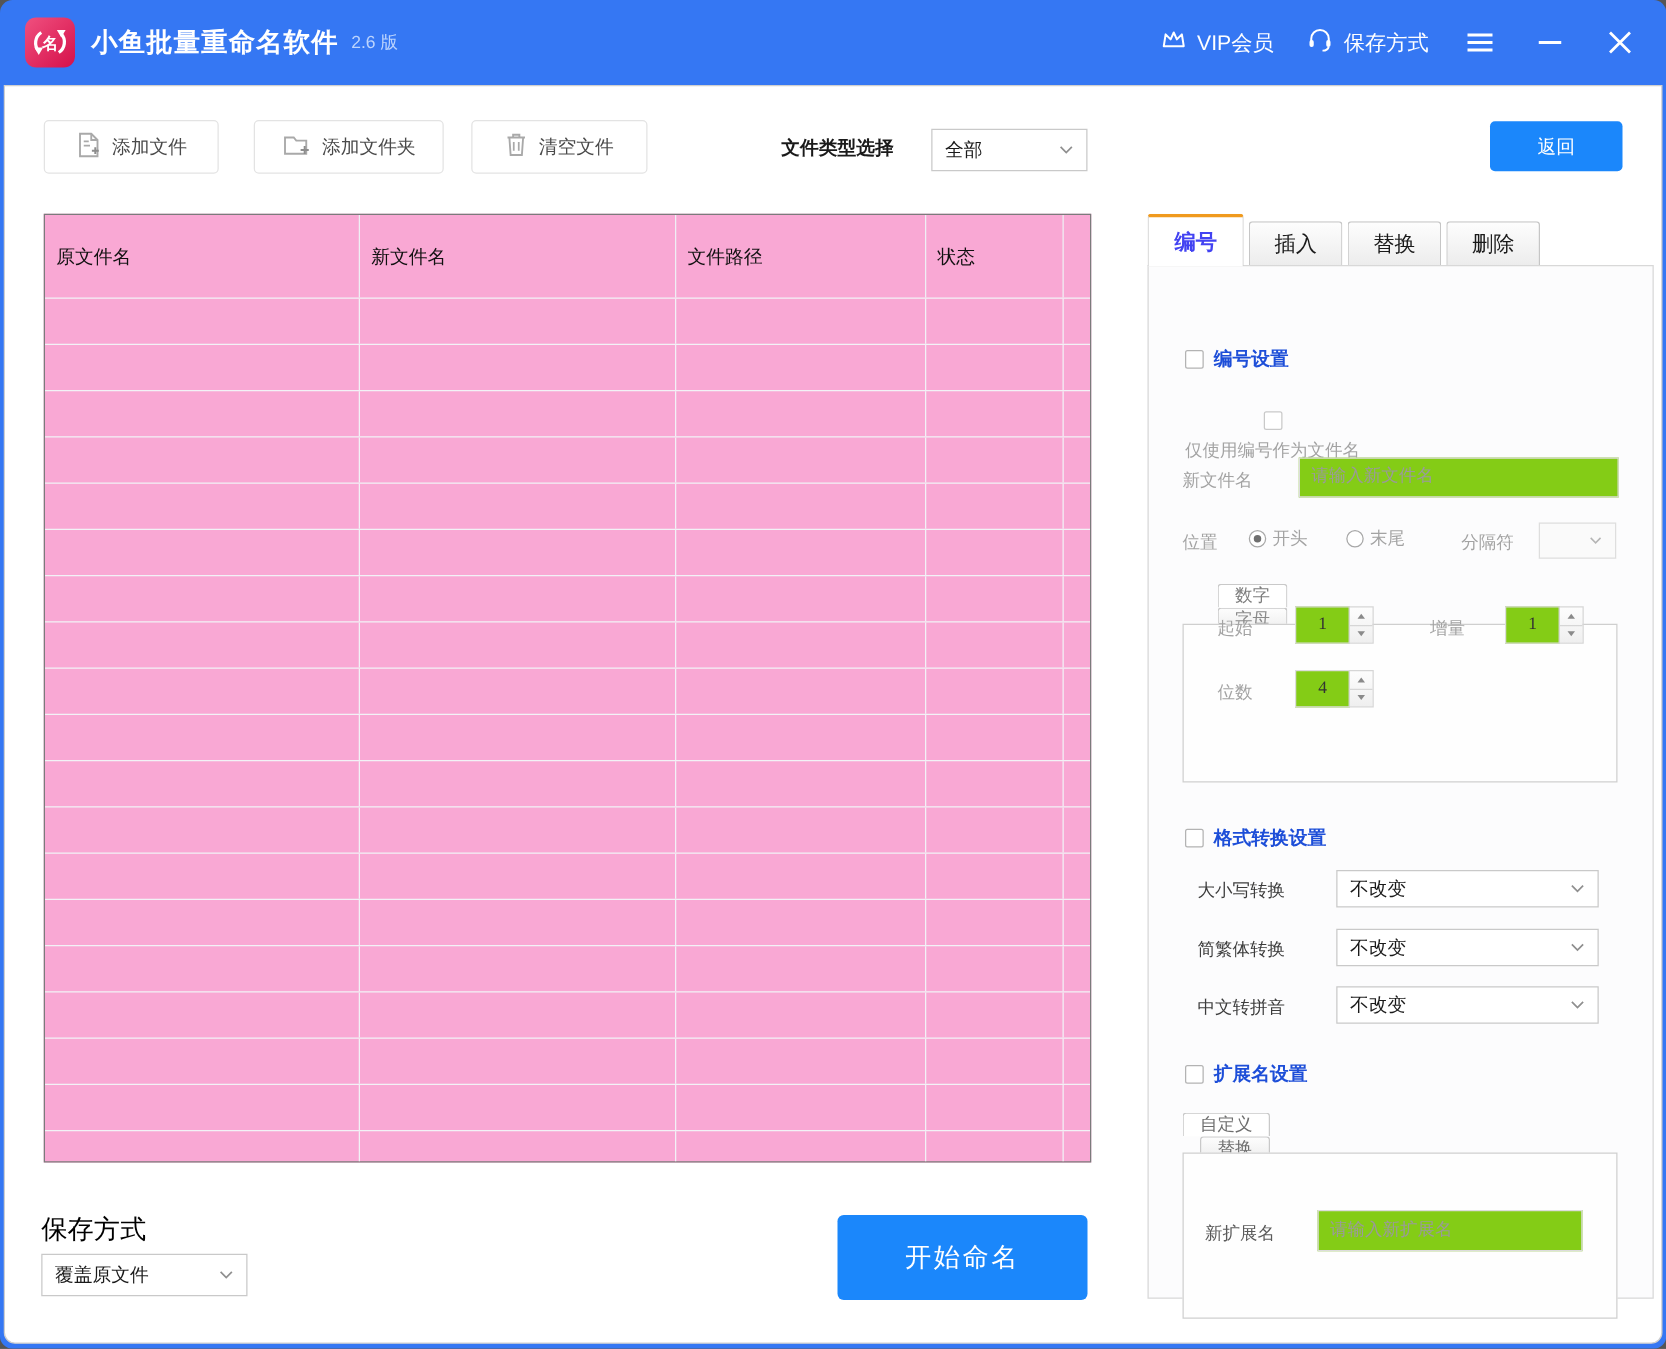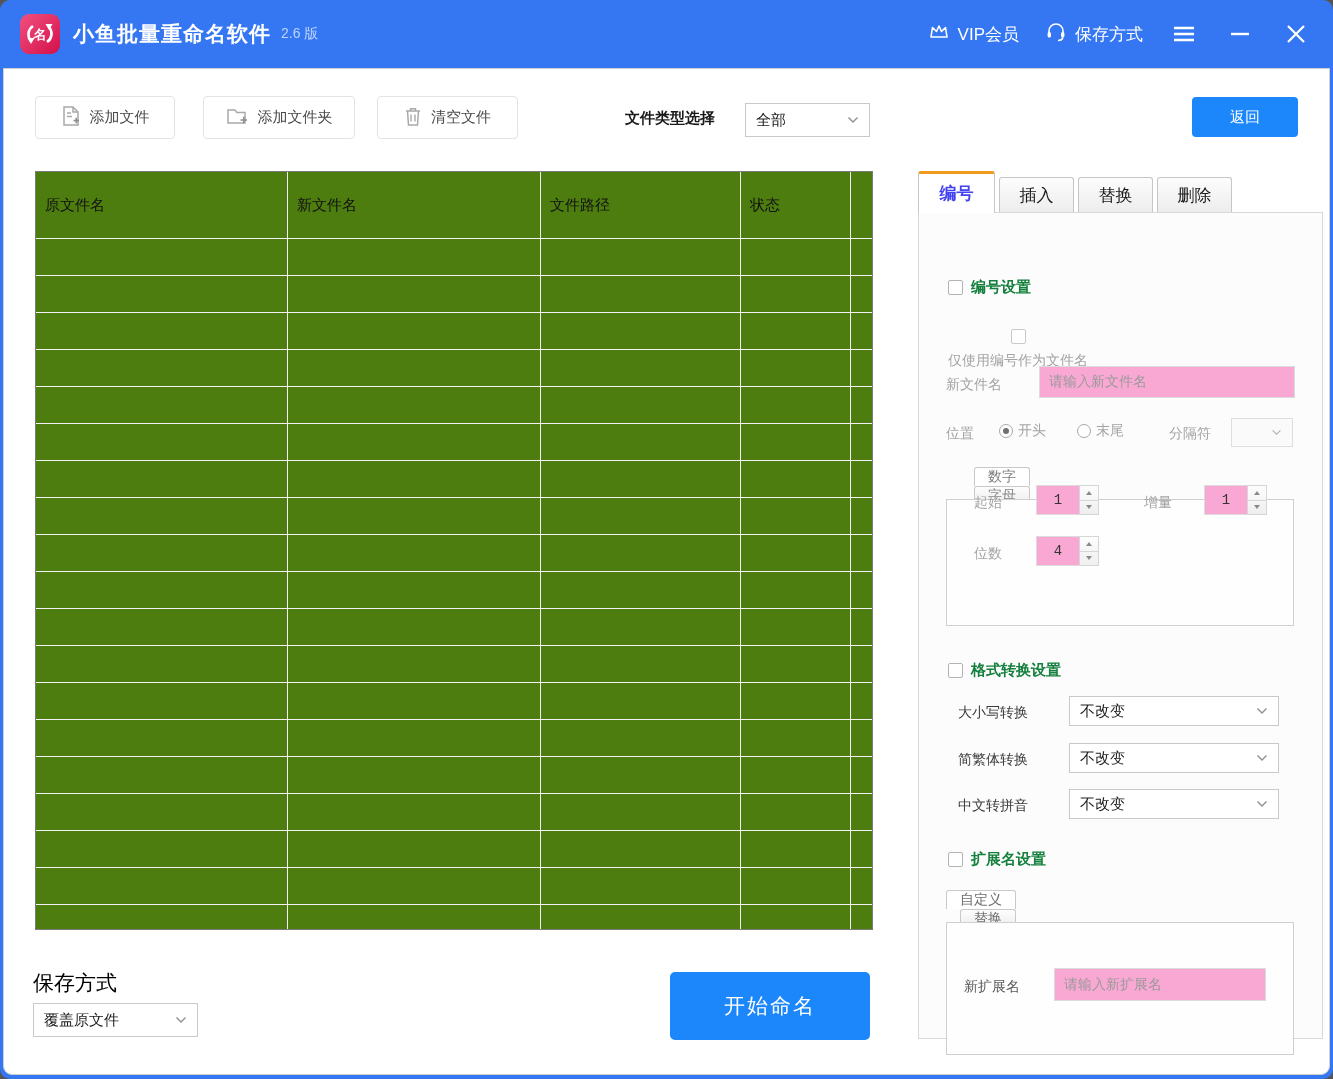--- a/index.html
+++ b/index.html
@@ -53,21 +53,21 @@
   #sel-ftype{ left:745px; top:103px; width:125px; height:34px; }
   .btn-back{
     position:absolute; left:1192px; top:97px; width:106px; height:40px;
     background:#1b87fb; color:#fff; font-size:15px; border:none; border-radius:4px;
     display:flex; align-items:center; justify-content:center; cursor:pointer;
   }
 
   
   .ftable{
     position:absolute; left:35px; top:171px; width:838px; height:759px;
-    border:1px solid #7b7b7b; background:#4d7c0f; overflow:hidden;
+    border:1px solid #7b7b7b; background:#f9a8d4; overflow:hidden;
     display:flex; flex-direction:column;
   }
   .thead{ display:flex; height:66px; flex:none; }
   .thcell{
     display:flex; align-items:center; padding-left:9px;
     font-size:15px; color:#111; font-weight:500;
     border-right:1px solid #efeff4;
   }
   .trow{ display:flex; height:37px; flex:none; border-top:1px solid #f2f2f6; }
   .tcell{ border-right:1px solid #f2f2f6; }
@@ -90,28 +90,28 @@
   }
   .pbody{
     position:absolute; left:0; top:42px; width:405px; height:827px;
     background:#fcfcfd; border:1px solid #d8d8d8; margin-top:-1px;
   }
 
   .cbrow{ position:absolute; display:flex; align-items:center; gap:8px; cursor:pointer; }
   .cbox{
     width:15px; height:15px; border:1px solid #b3b3b3; border-radius:2px; background:#fff; flex:none;
   }
-  .sec-title{ font-size:15px; font-weight:bold; color:#15803d; }
+  .sec-title{ font-size:15px; font-weight:bold; color:#1d4ed8; }
   .dis{ color:#a3a3a3; }
   .lbl{ position:absolute; font-size:14px; }
   .glbl{ color:#a3a3a3; } .dlbl{ color:#3c3c3c; }
 
   .tinput{
-    position:absolute; border:1px solid #dcdcdc; background:#f9a8d4; font-size:14px;
-    padding:0 9px; color:#333; font-family:Liberation Mono, monospace; outline:none;
+    position:absolute; border:1px solid #dcdcdc; background:#84cc16; font-size:14px;
+    padding:0 9px; color:#333; font-family:Liberation Serif, serif; outline:none;
   }
   .tinput::placeholder{ color:#9a9a9a; }
 
   .radio{ width:14px; height:14px; border-radius:50%; border:1px solid #a8a8a8; background:#fff; display:inline-block; position:relative; flex:none; }
   .radio.sel::after{
     content:""; position:absolute; left:3px; top:3px; width:6px; height:6px;
     border-radius:50%; background:#6f6f6f;
   }
   .radio-row{ position:absolute; display:flex; align-items:center; gap:5px; font-size:14px; color:#a3a3a3; cursor:pointer; }
 

